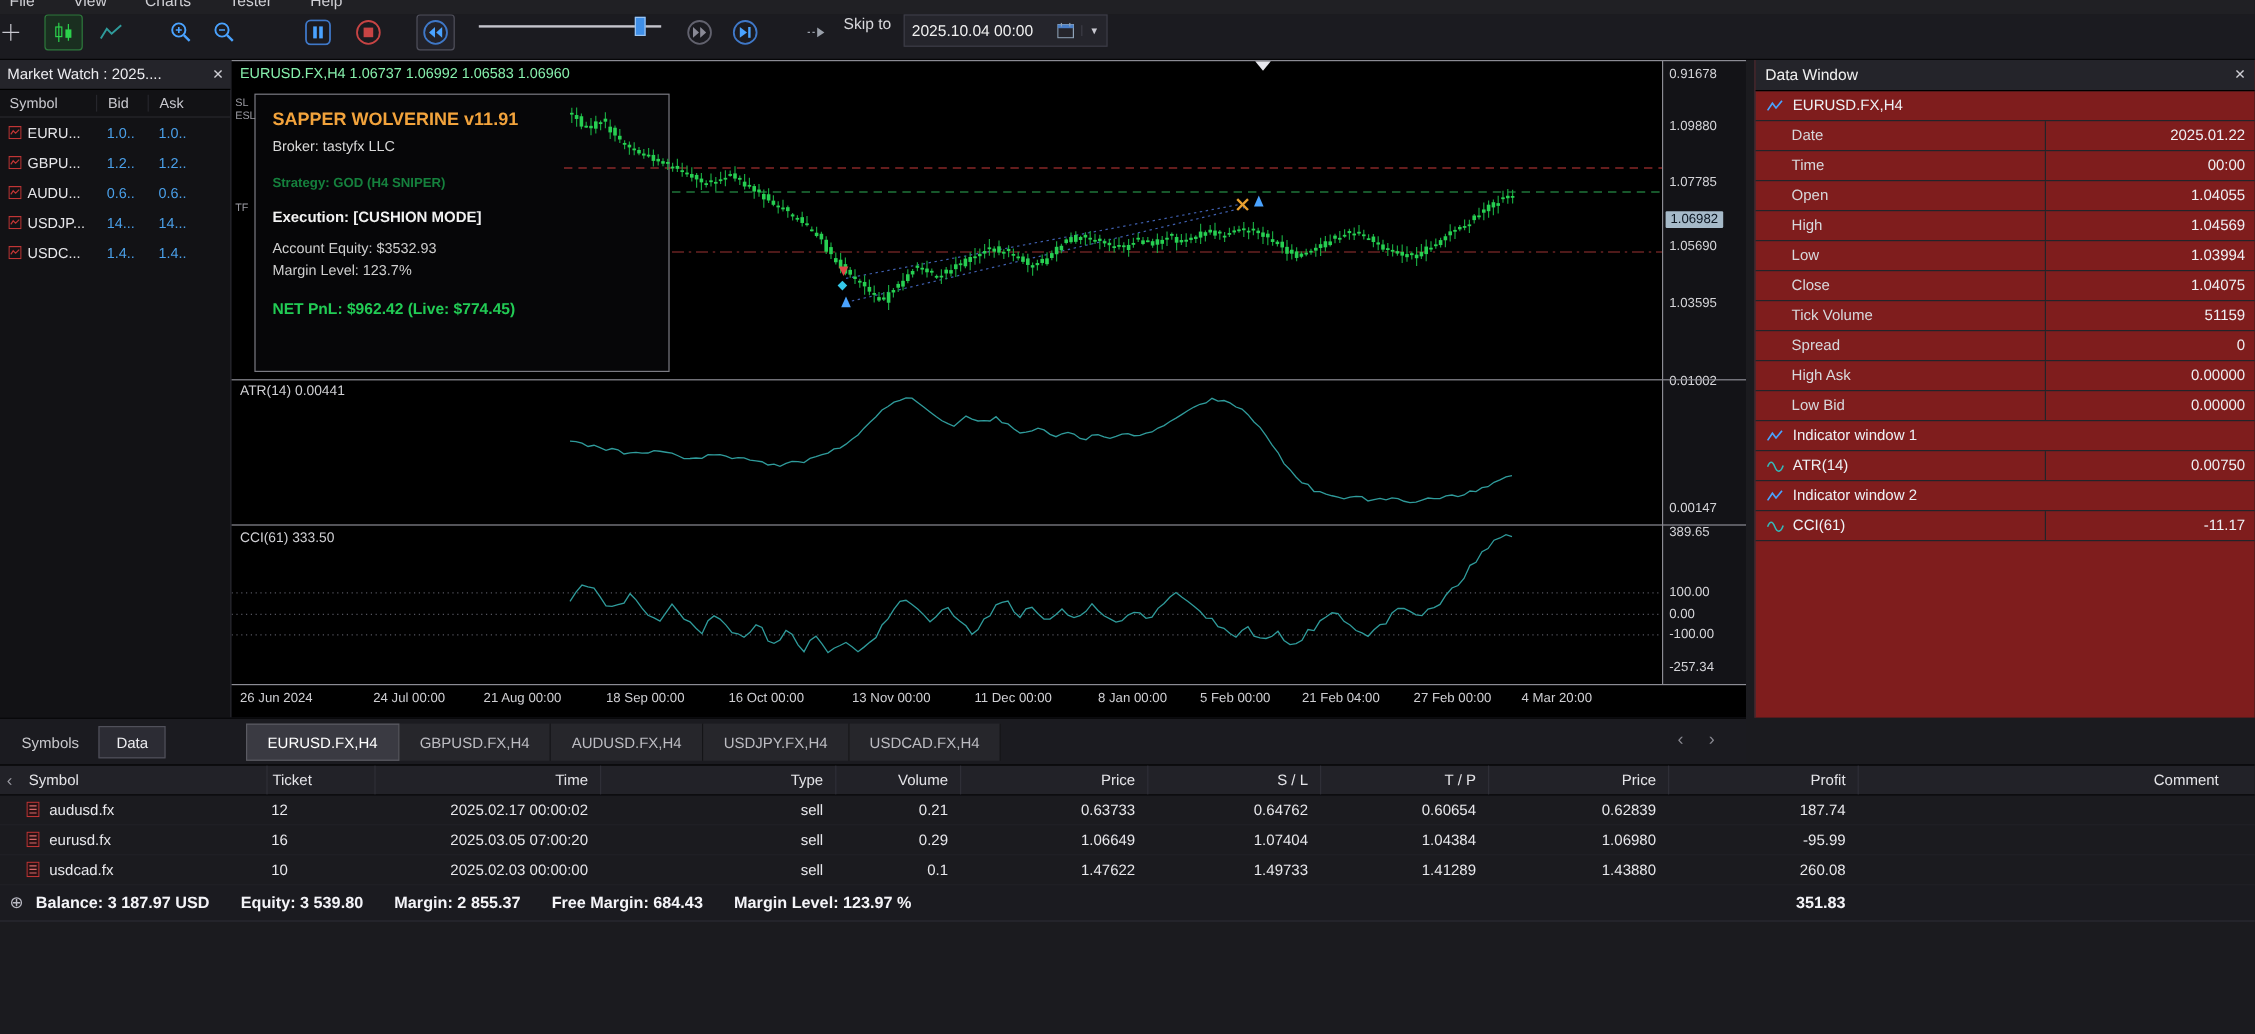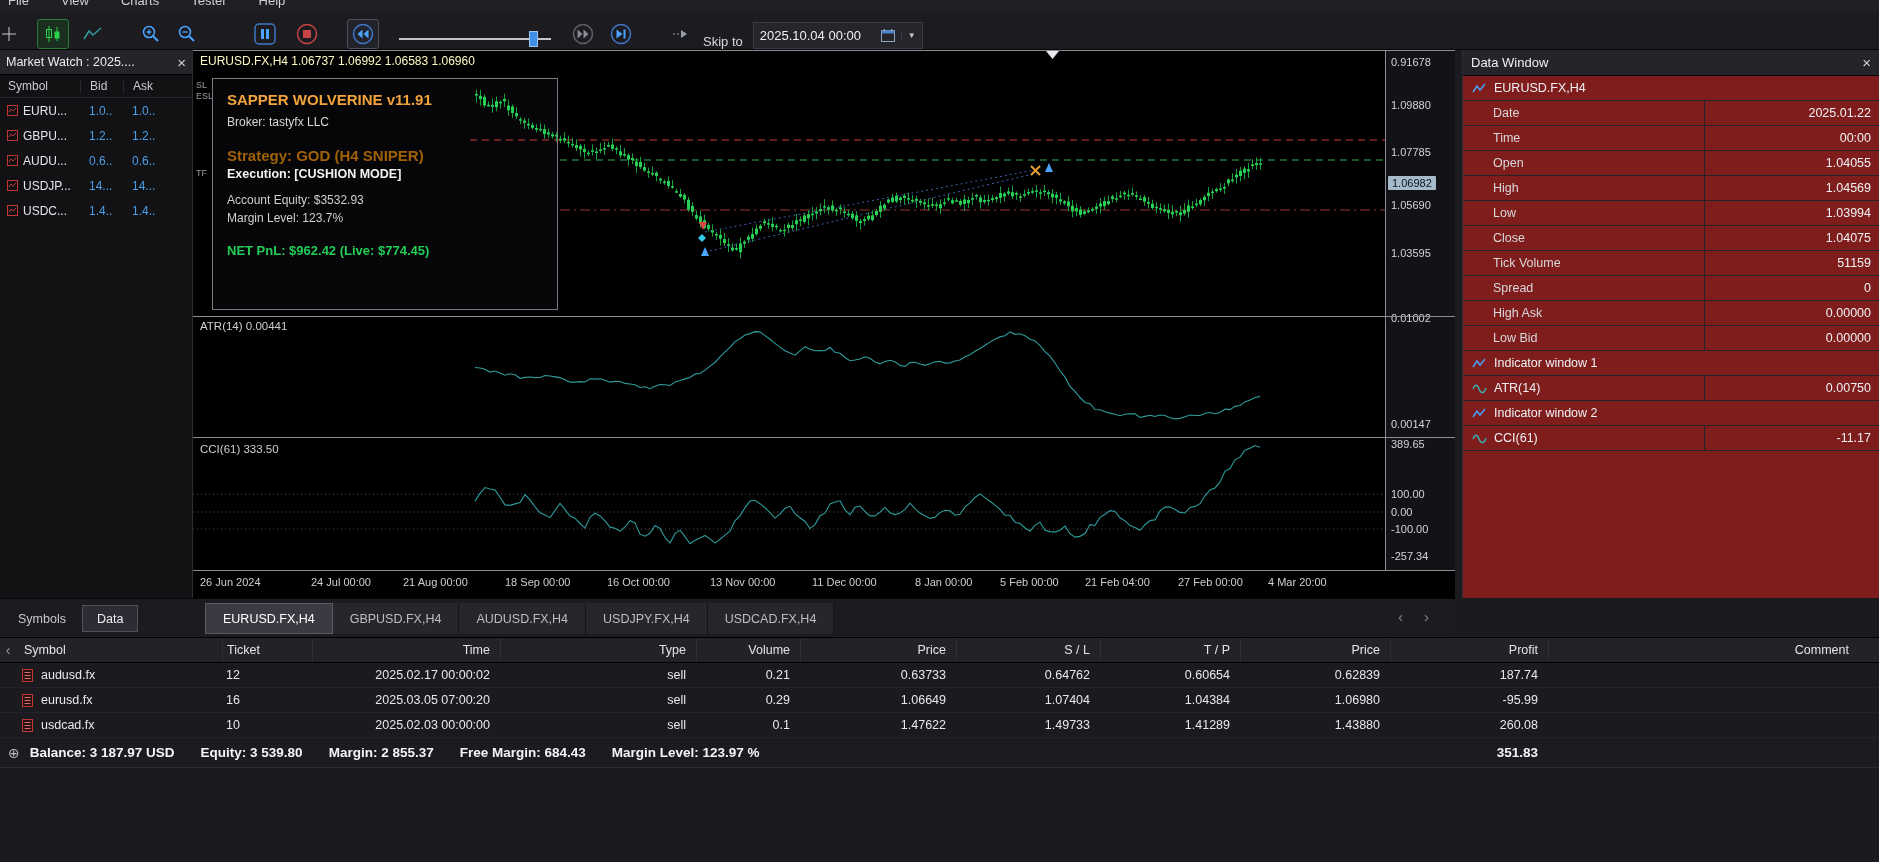--- a/index.html
+++ b/index.html
@@ -2,21 +2,21 @@
 <html><head>
 <meta charset="utf-8">
 <style>
 *{margin:0;padding:0;box-sizing:border-box}
 html,body{width:1879px;height:862px;overflow:hidden}
 body{position:relative;background:#1b1b1f;font-family:"Liberation Sans","DejaVu Sans",sans-serif;color:#ddd}
 
 .menubar{position:absolute;left:0;top:0;width:1879px;height:12px;background:#202024;overflow:hidden;display:flex;gap:32px;padding-left:8px}
 .menu-item{font-size:13px;line-height:20px;margin-top:-9px;color:#cfcfd4}
 
-.toolbar{position:absolute;left:0;top:12px;width:1879px;height:38px;background:#1b1b20;border-bottom:1px solid #060608;display:flex;align-items:flex-end}
+.toolbar{position:absolute;left:0;top:12px;width:1879px;height:38px;background:#1b1b20;border-bottom:1px solid #060608;display:flex;align-items:flex-start}
 .tbtn{height:30px;min-width:32px;display:flex;align-items:center;justify-content:center;border-radius:3px}
 .tbtn.active{background:#1a2f20;border:1px solid #2e7a3c}
 .tbtn.pressed{background:#22222a;border:1px solid #50505c}
 .slider{position:relative;width:152px;height:20px;margin-left:20px}
 .slider .groove{position:absolute;left:0;right:0;top:9px;height:2px;background:#c4c4cc}
 .slider .thumb{position:absolute;left:130px;top:2px;width:9px;height:16px;background:#3f8fe8;border:1px solid #9cc4f0}
 .skipto-label{margin-left:6px;font-size:13px;color:#d8d8dc}
 .datebox{margin-left:10px;width:170px;height:27px;background:#25252c;border:1px solid #3c3c46;display:flex;align-items:center;padding:0 6px;font-size:13px;color:#f0f0f0}
 .datebox .caret{margin-left:6px;padding-left:6px;border-left:1px solid #3c3c46;font-size:8px;color:#c8c8d0}
 
@@ -29,26 +29,26 @@
 .mw-head span+span{border-left:1px solid #26262c;padding-left:9px}
 .mw-row{height:25px;font-size:12px;color:#e6e6ea}
 .mw-sym{display:flex;align-items:center;gap:5px;padding-left:7px;white-space:nowrap;overflow:hidden}
 .mw-num{color:#4a9fe8;padding-left:9px;white-space:nowrap;overflow:hidden}
 
 .chart{position:absolute;left:193px;top:50px;width:1262px;height:548px;background:#000}
 #chart-canvas{position:absolute;left:0;top:0;z-index:3}
 .ovbox{position:absolute;left:19px;top:28px;width:346px;height:232px;background:#060608;border:1px solid #7a7a82;z-index:2;padding:12px 14px;font-size:12px}
 .ov-title{color:#f2a33c;font-weight:bold;font-size:15px;margin-bottom:7px}
 .ov-broker{color:#d8d8d8;margin-bottom:18px}
-.ov-strategy{color:#a16207;font-weight:bold;font-size:15px;margin-bottom:3px}
+.ov-strategy{color:#15803d;font-weight:bold;font-size:11px;margin-bottom:15px}
 .ov-exec{color:#f2f2f2;font-weight:bold;font-size:12.5px;margin-bottom:12px}
 .ov-eq{color:#cfcfcf;margin-bottom:4px}
 .ov-ml{color:#cfcfcf;margin-bottom:18px}
 .ov-pnl{color:#22cc55;font-weight:bold;font-size:13px}
-.ch-header{position:absolute;left:7px;top:4px;z-index:4;font-size:12px;color:#fef9c3}
+.ch-header{position:absolute;left:7px;top:4px;z-index:4;font-size:12px;color:#86efac}
 .ch-mlabel{position:absolute;z-index:4;font-size:9px;color:#9a9aa2}
 .pane-label{position:absolute;left:7px;z-index:4;font-size:11.5px;color:#d0d0d4}
 .pborder-h{position:absolute;left:0;width:1262px;height:1px;background:#8c8c94;z-index:5}
 .pborder-v{position:absolute;left:1192px;top:0;width:1px;height:520px;background:#8c8c94;z-index:5}
 .scalecol{position:absolute;left:1193px;top:0;width:69px;height:520px;background:#131317;z-index:4}
 .scale-lab{position:absolute;left:5px;font-size:11px;color:#d4d4d8}
 .price-box{position:absolute;left:2px;top:126px;background:#a6bac9;color:#0b1520;font-size:11px;padding:1px 4px;border-radius:1px}
 .time-lab{position:absolute;top:526px;font-size:11px;color:#cfcfd3;z-index:4;white-space:nowrap}
 
 .tabstrip{position:absolute;left:0;top:598px;width:1455px;height:39px;background:#1b1b20;border-top:1px solid #040406}
@@ -66,21 +66,21 @@
 .dw-lab{flex:1;padding-left:30px}
 .dw-lab2{flex:1;padding-left:6px;color:#eef0f4}
 .dw-val{width:175px;align-self:stretch;display:flex;align-items:center;justify-content:flex-end;padding-right:8px;border-left:1px solid #232329;color:#f0f0f4}
 .dw-ico{width:18px;display:flex;justify-content:center;margin-left:7px}
 
 .tt{display:grid;grid-template-columns:16px 206px 90px 188px 196px 104px 156px 144px 140px 150px 158px 1fr;align-items:center}
 .tt-head{position:absolute;left:0;top:637px;width:1879px;height:26px;background:#222228;border-top:1px solid #000;border-bottom:1px solid #000;font-size:12.5px;color:#e4e4e8}
 .tt-head .hc{border-left:1px solid #2f2f37;align-self:stretch;display:flex;align-items:center;justify-content:flex-end;padding-right:10px}
 .tt-head .hc.left{justify-content:flex-start;padding-left:4px}
 .tt-row{position:absolute;left:0;width:1879px;height:25px;font-size:12.5px;color:#e8e8ec;border-bottom:1px solid #232329;background:#1b1b1f}
-.cell-sym{display:flex;align-items:center;gap:8px;padding-left:6px}
+.cell-sym{display:flex;align-items:flex-start;gap:8px;padding-left:6px}
 .cell-l{padding-left:4px}
 .cell-r{text-align:right;padding-right:10px}
 .chev{color:#9a9aa2;font-size:14px;text-align:center}
 
 .statusbar{position:absolute;left:0;top:738px;width:1879px;height:30px;background:#1b1b20;border-bottom:1px solid #2c2c34;display:flex;align-items:center;padding-left:8px;font-size:13.5px;font-weight:bold;color:#f4f4f8}
 .statusbar .seg{margin-right:26px}
 .plus-ico{font-weight:normal;color:#b9b9c2;font-size:14px;margin-right:10px}
 .profit-total{position:absolute;right:341px;top:7px;font-weight:bold;color:#f4f4f8}
 </style>
 </head>

